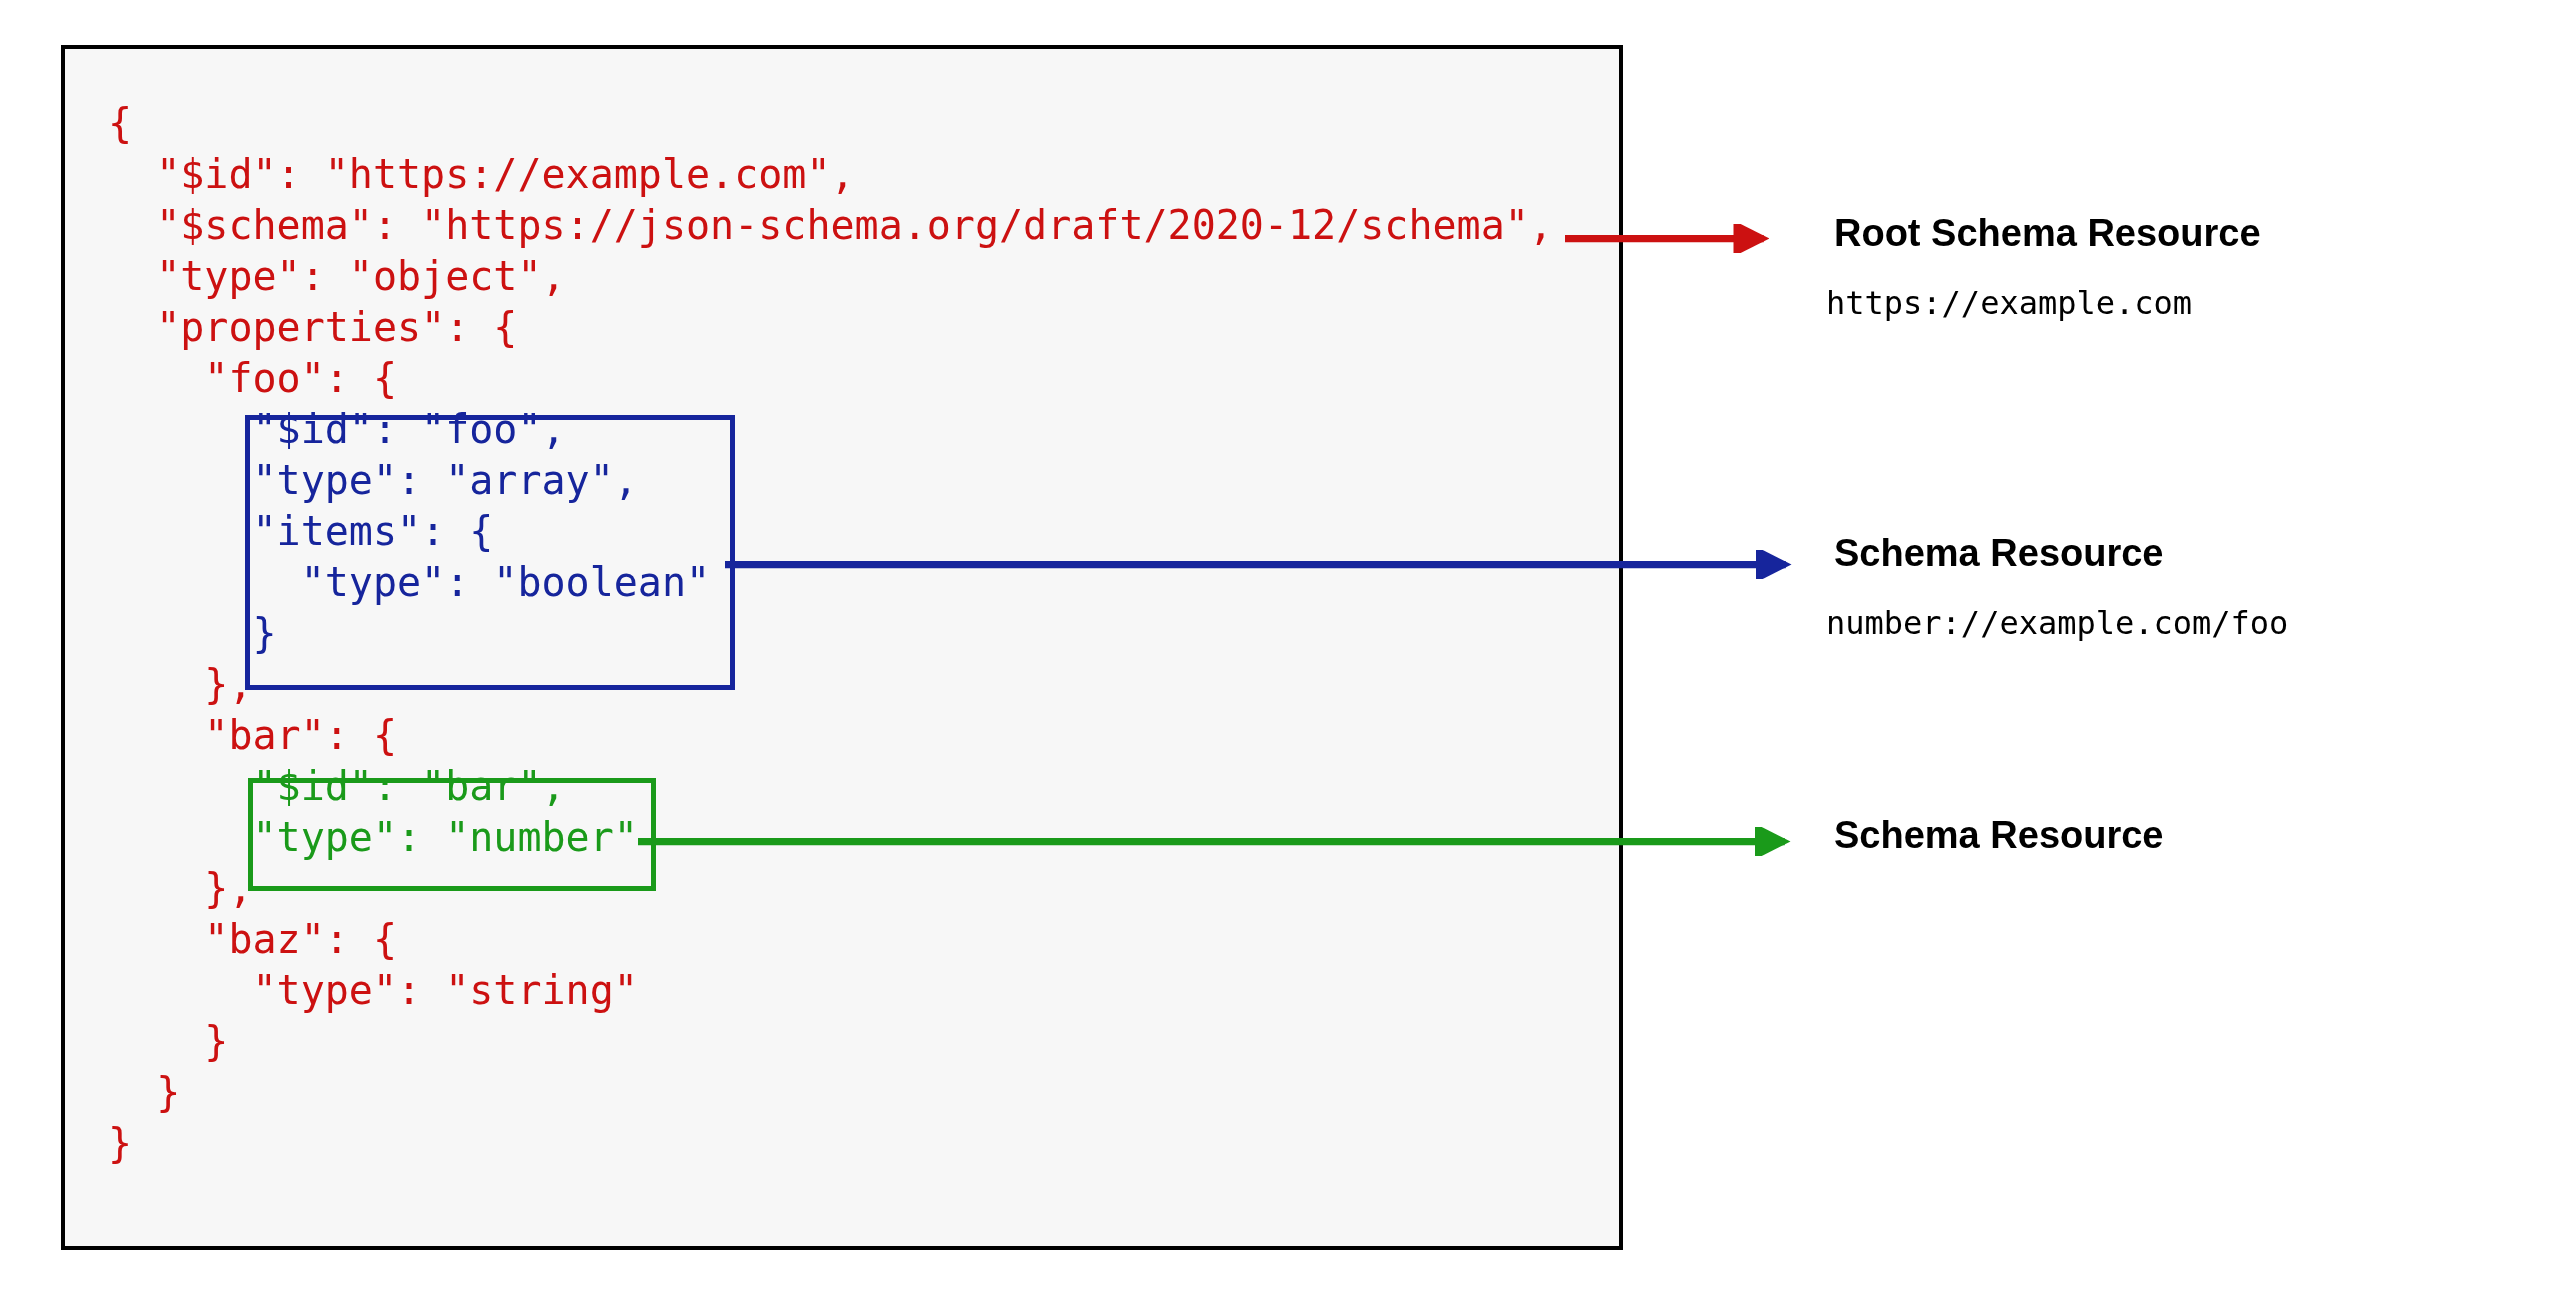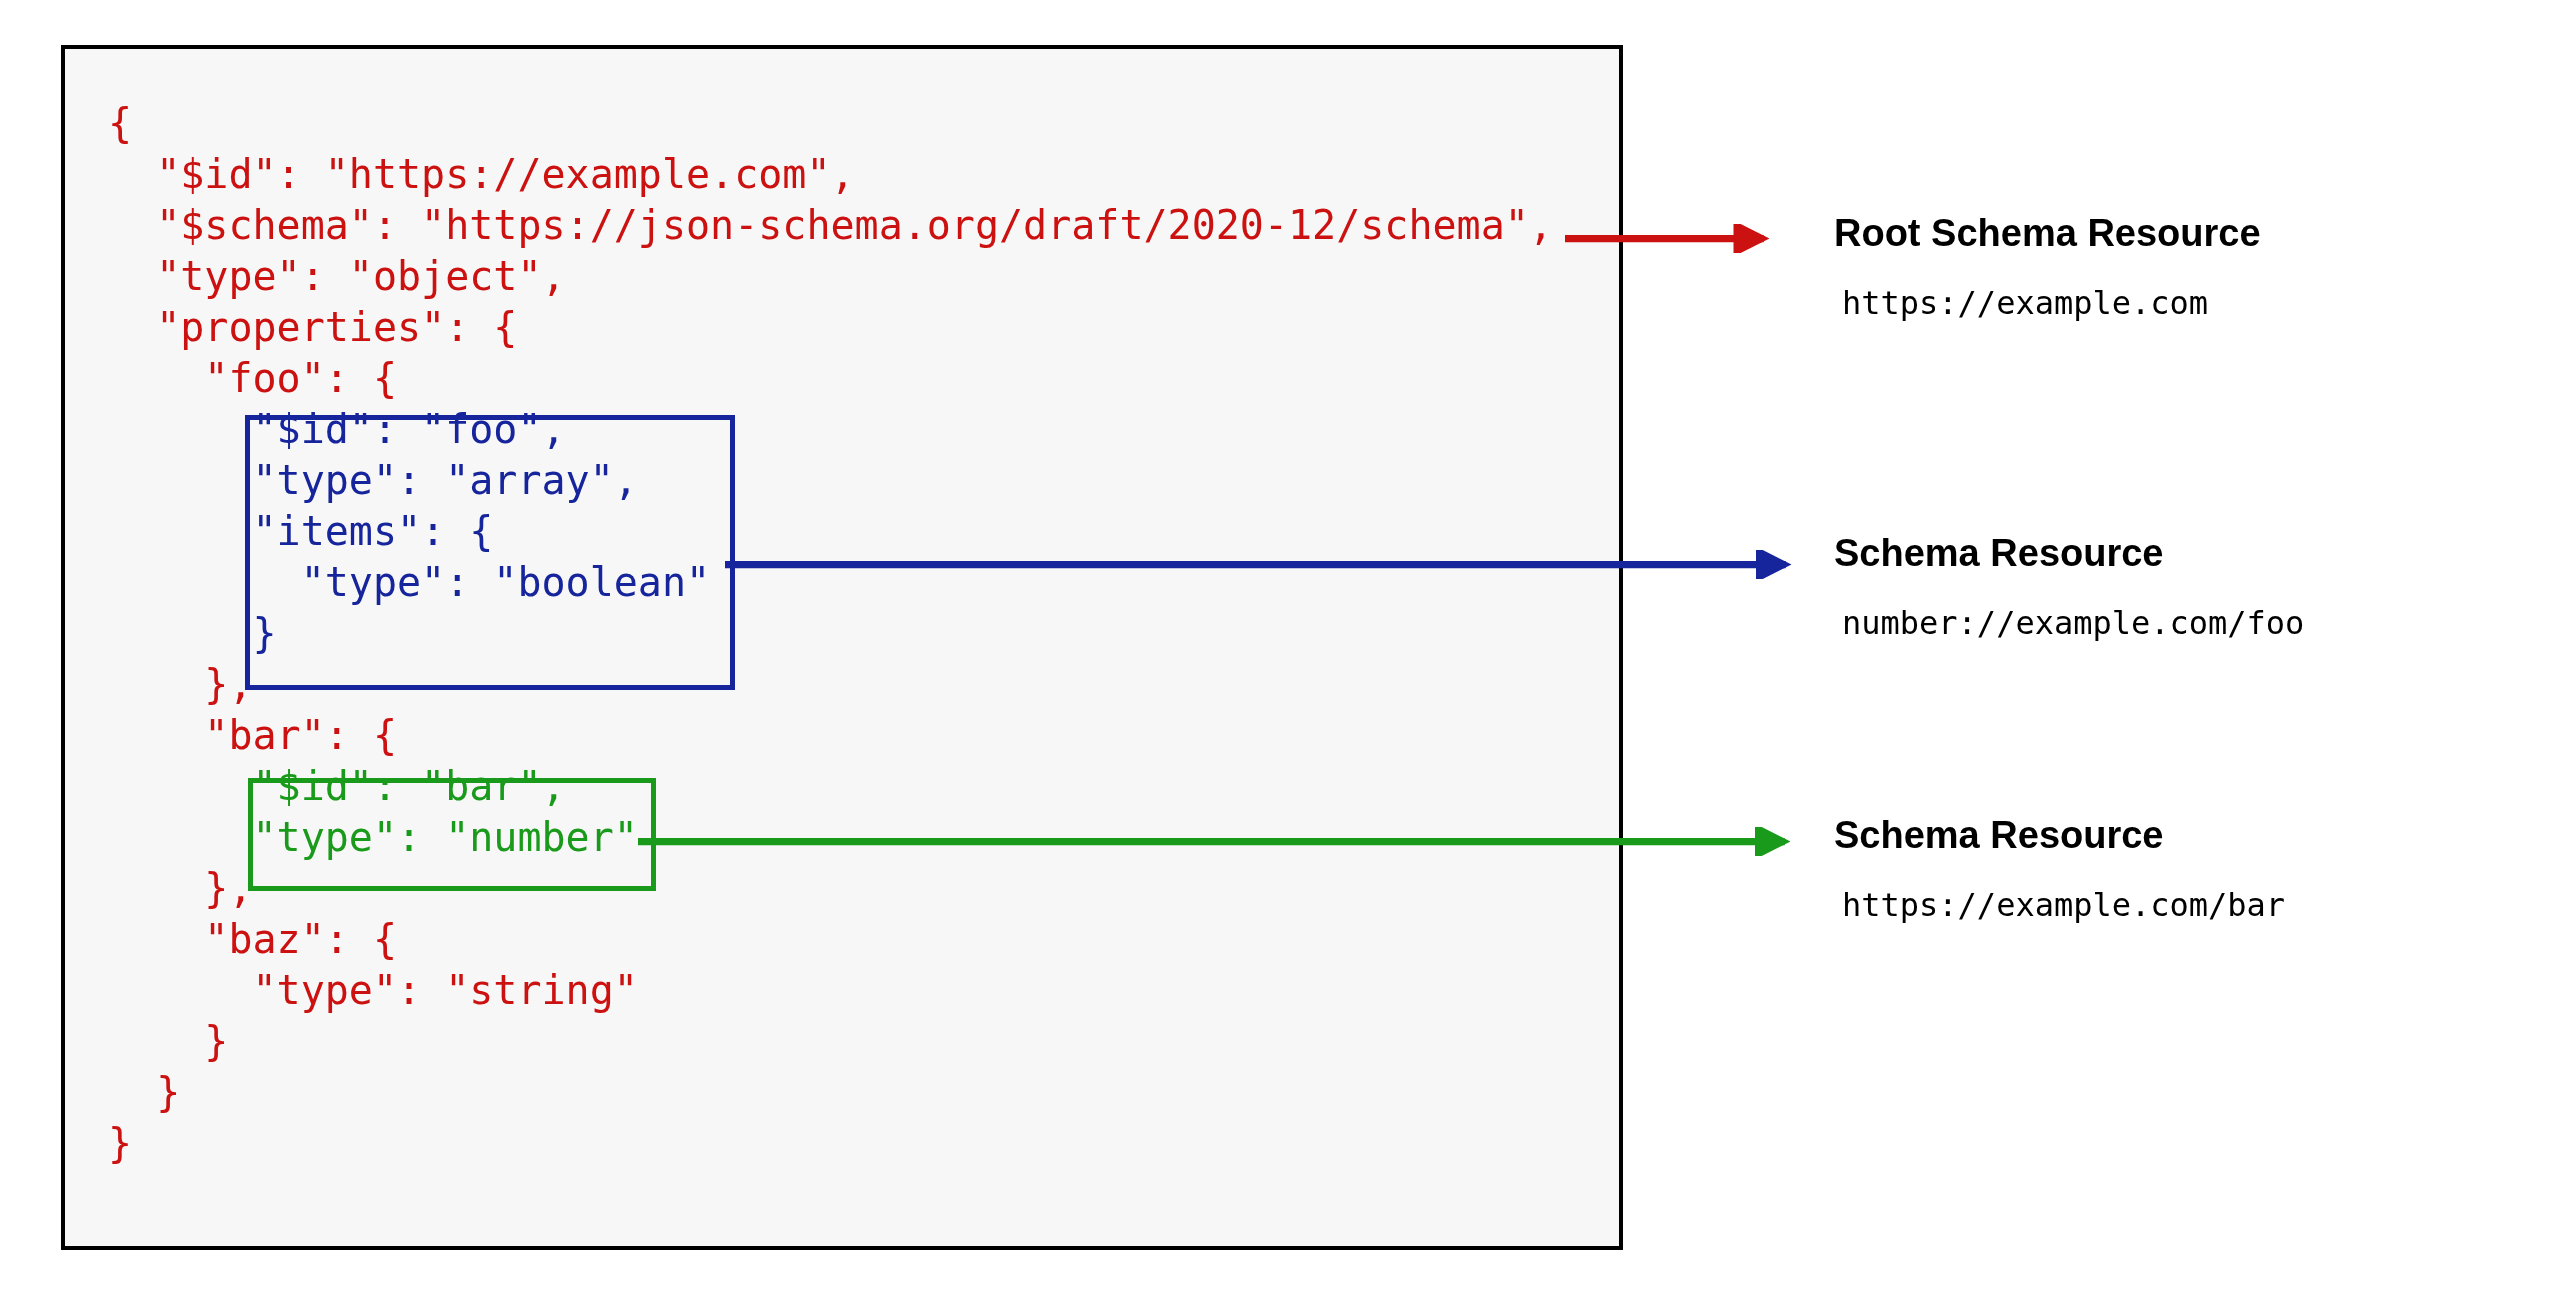--- a/index.html
+++ b/index.html
@@ -97,21 +97,21 @@
     margin: 0;
     font-family: "DejaVu Sans Mono", monospace;
     font-size: 32px;
     line-height: 40px;
     color: #000000;
     white-space: nowrap;
   }
   #label-root { left: 1826px; top: 203px; }
   #label-foo  { left: 1826px; top: 523px; }
   #label-bar  { left: 1826px; top: 805px; }
-  .label-title + .label-url { margin-top: 26.6px; margin-left: 16px; }
+  .label-title + .label-url { margin-top: 26.6px; }
 </style>
 </head>
 <body>
 
 <div id="canvas">
 
   <div id="code-panel">
     <pre id="code-block"><span class="code-line">{</span><span class="code-line">  "$id": "https://example.com",</span><span class="code-line">  "$schema": "https://json-schema.org/draft/2020-12/schema",</span><span class="code-line">  "type": "object",</span><span class="code-line">  "properties": {</span><span class="code-line">    "foo": {</span><span class="code-line blue-text">      "$id": "foo",</span><span class="code-line blue-text">      "type": "array",</span><span class="code-line blue-text">      "items": {</span><span class="code-line blue-text">        "type": "boolean"</span><span class="code-line blue-text">      }</span><span class="code-line">    },</span><span class="code-line">    "bar": {</span><span class="code-line green-text">      "$id": "bar",</span><span class="code-line green-text">      "type": "number"</span><span class="code-line">    },</span><span class="code-line">    "baz": {</span><span class="code-line">      "type": "string"</span><span class="code-line">    }</span><span class="code-line">  }</span><span class="code-line">}</span></pre>
   </div>
 
@@ -150,17 +150,16 @@
     <p class="label-url">https://example.com</p>
   </div>
 
   <div class="label-group" id="label-foo">
     <p class="label-title">Schema Resource</p>
     <p class="label-url">number://example.com/foo</p>
   </div>
 
   <div class="label-group" id="label-bar">
     <p class="label-title">Schema Resource</p>
-    <p class="label-url">https://example.com/bar</p>
   </div>
 
 </div>
 
 
 </body></html>

